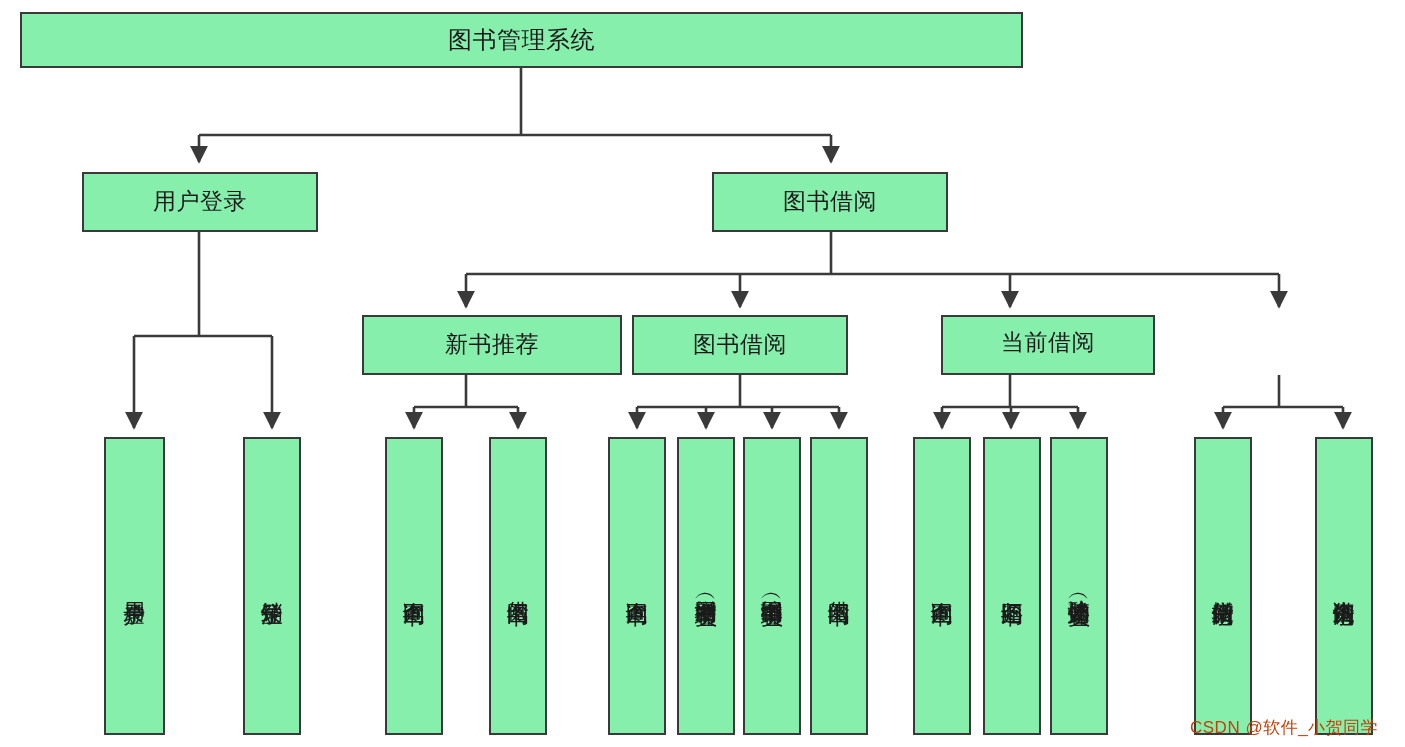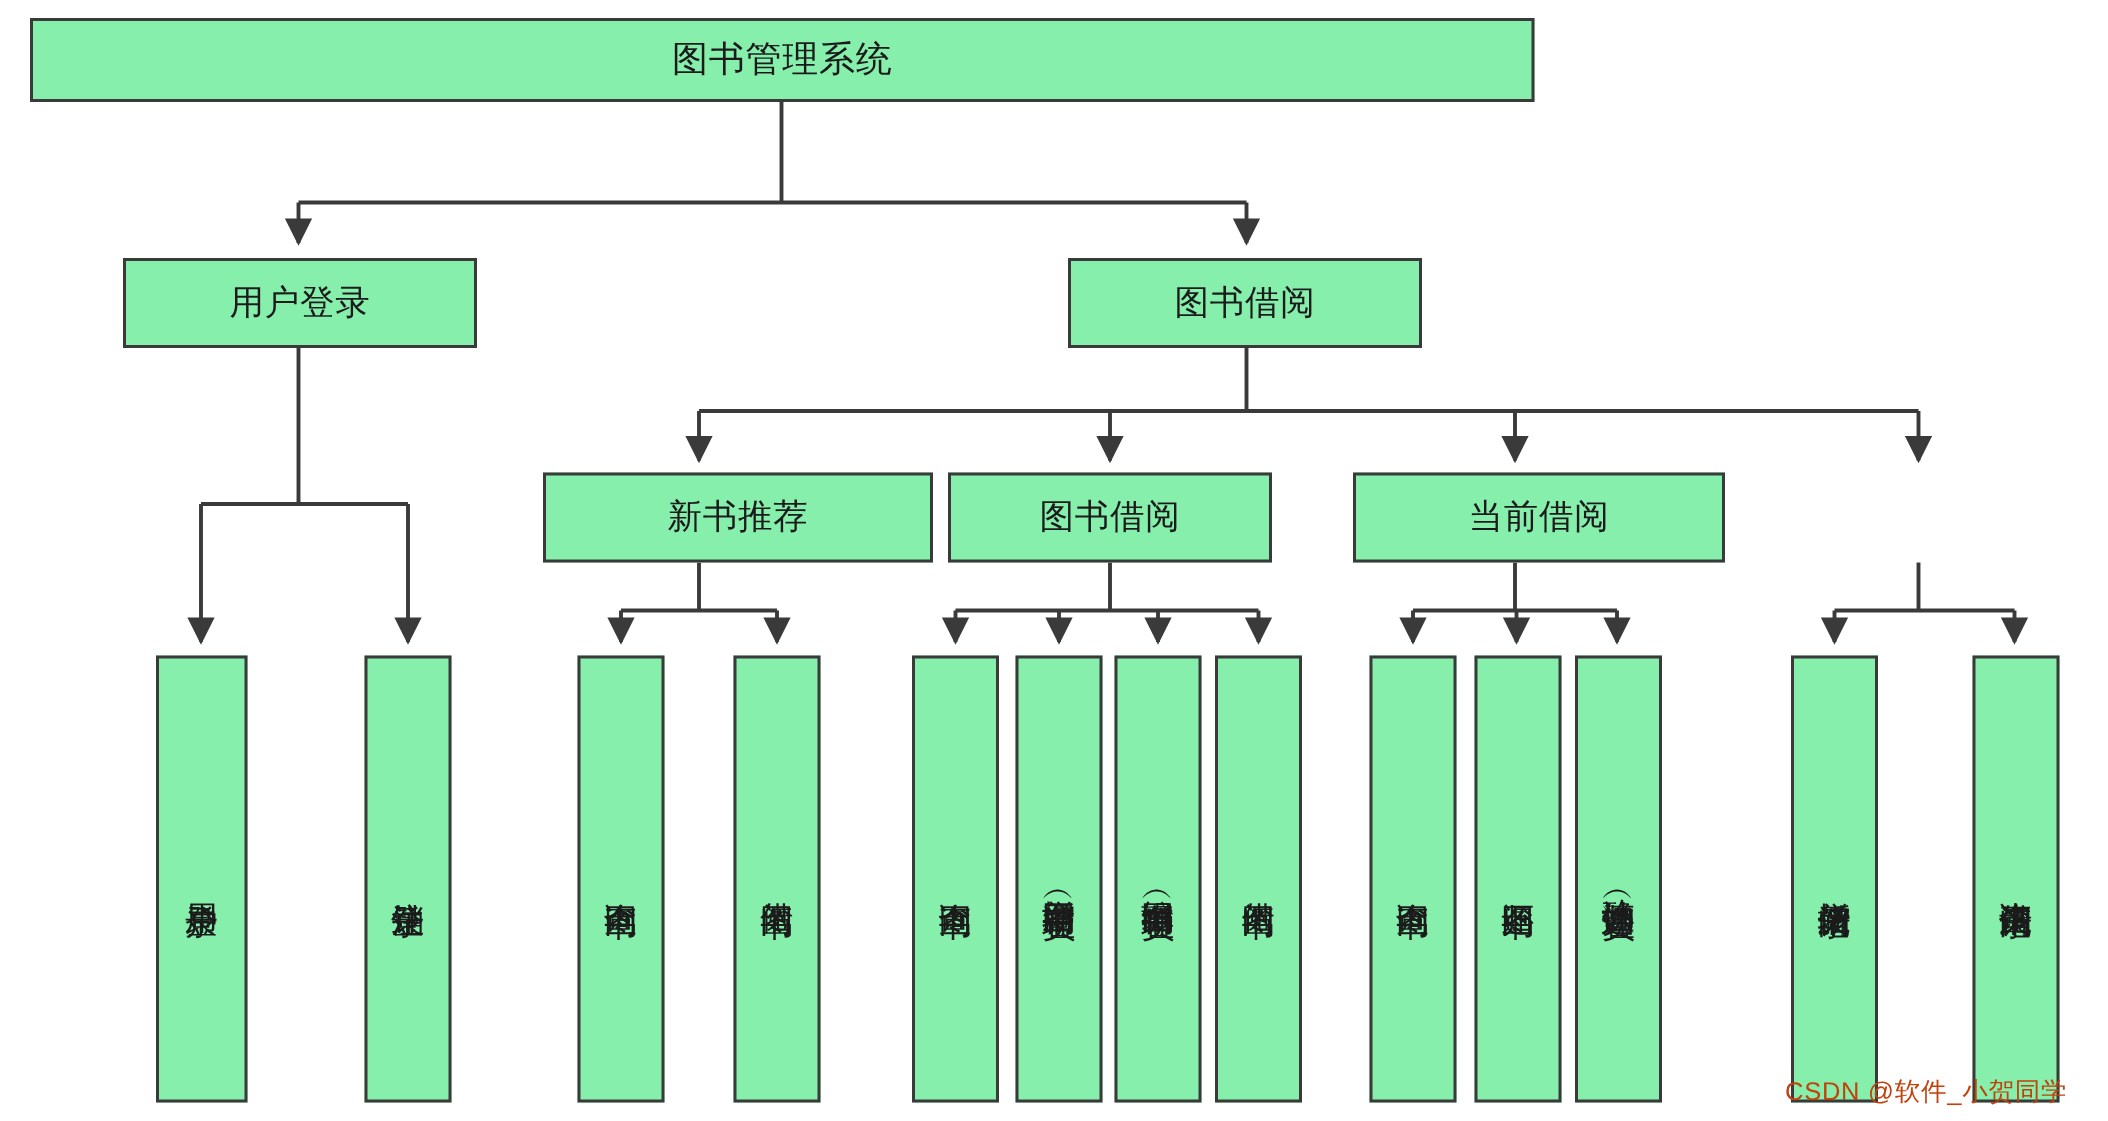--- a/index.html
+++ b/index.html
@@ -134,21 +134,21 @@
   <div class="node horiz" style="left:712px; top:172px; width:236px; height:60px;">
     <span class="label">图书借阅</span>
   </div>
 
   <div class="node horiz" style="left:362px; top:315px; width:260px; height:60px;">
     <span class="label">新书推荐</span>
   </div>
   <div class="node horiz" style="left:632px; top:315px; width:216px; height:60px;">
     <span class="label">图书借阅</span>
   </div>
-  <div class="node horiz" style="left:902px; top:315px; width:248px; height:60px;">
+  <div class="node horiz" style="left:941px; top:315px; width:214px; height:60px;font-family:Liberation Mono, monospace;">
     <span class="label">当前借阅</span>
   </div>
 
   <div class="node vert" style="left:104px; top:437px; width:61px; height:298px;">
     <span class="label">用户登录</span>
   </div>
   <div class="node vert" style="left:243px; top:437px; width:58px; height:298px;">
     <span class="label">注销登录</span>
   </div>
 

